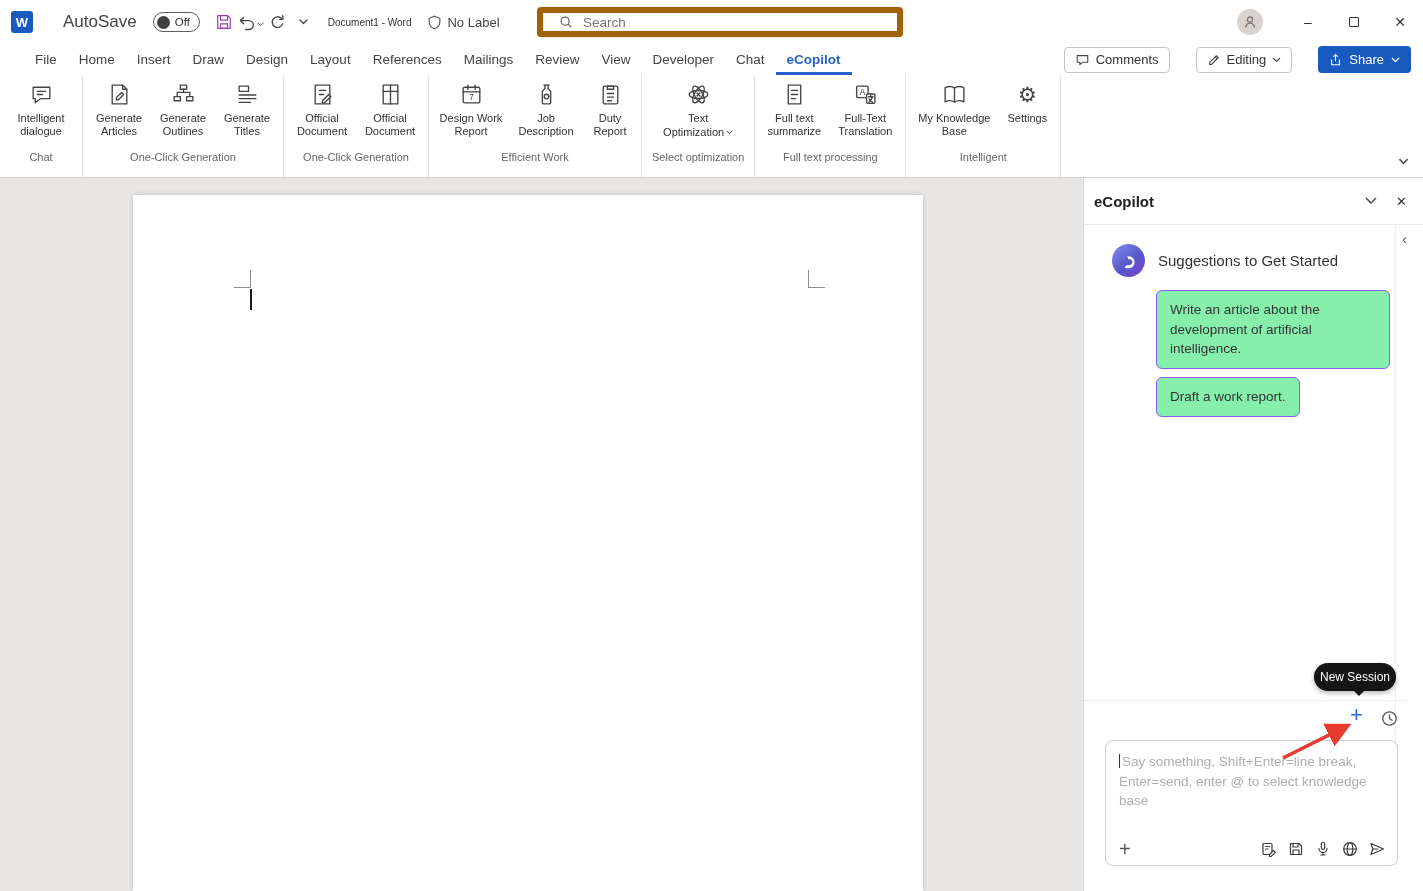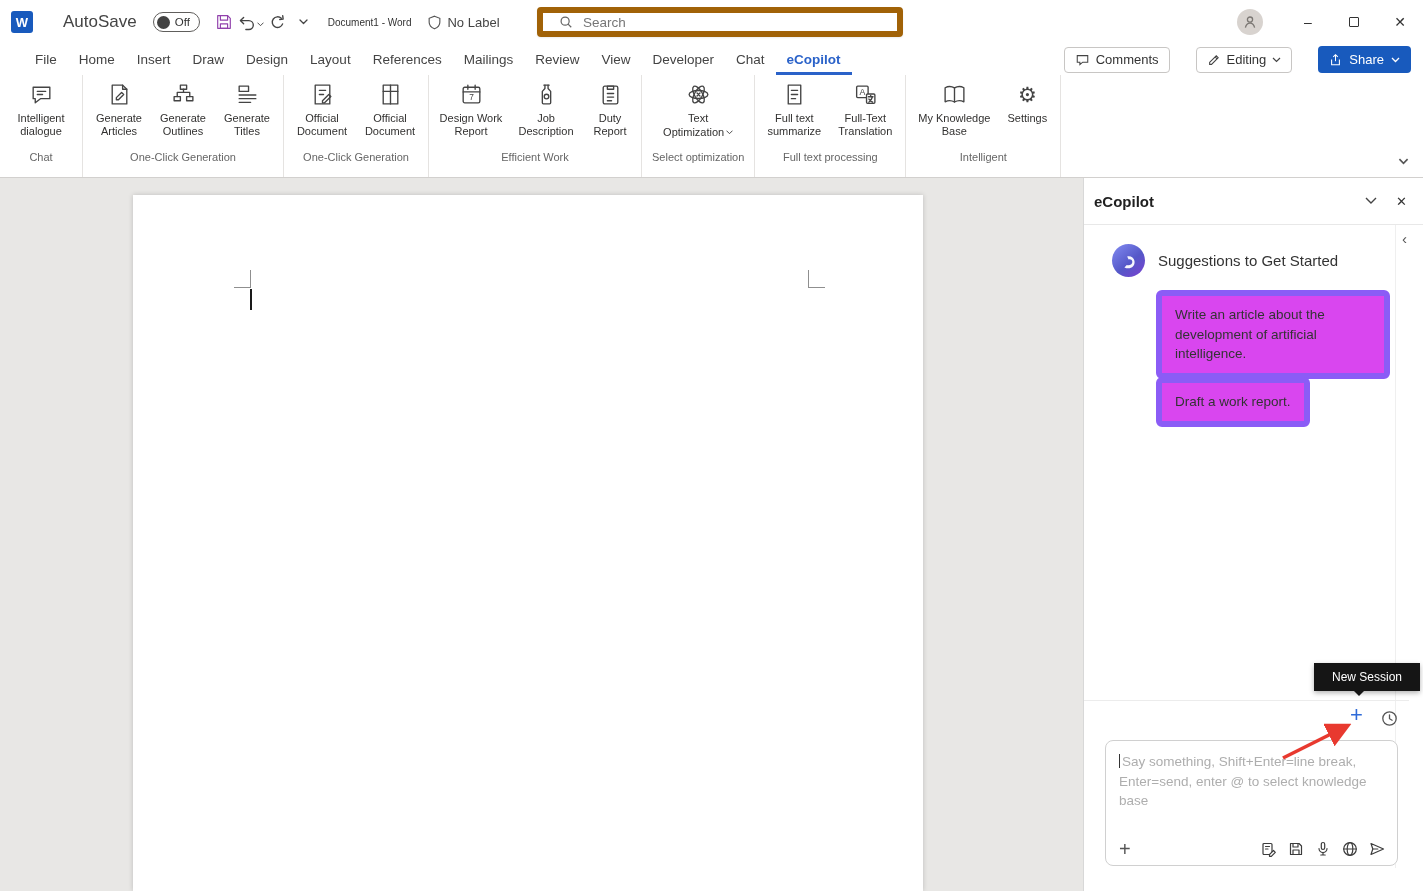--- a/index.html
+++ b/index.html
@@ -66,24 +66,24 @@
 .p-title{font-size:15px;font-weight:bold;color:#1f1f1f;flex:1}
 .p-hicons{display:flex;align-items:center;gap:19px}
 .p-hicons svg{width:12px;height:8px;stroke:#444;fill:none;stroke-width:1.4;cursor:pointer}
 .p-close{font-size:13px;color:#333;cursor:pointer}
 .p-collapse{position:absolute;top:54px;right:16px;font-size:15px;color:#555;cursor:pointer;line-height:14px}
 .p-gutter{position:absolute;top:47px;right:27px;bottom:23px;border-left:1px solid #efefef}
 .sugg-head{position:absolute;top:66px;left:28px;display:flex;align-items:center;gap:13px}
 .logo{width:33px;height:33px;border-radius:50%;background:linear-gradient(140deg,#7b83eb 10%,#5558c8 55%,#7a3fd0 100%);display:flex;align-items:center;justify-content:center;flex:none}
 .logo svg{width:22px;height:22px}
 .sugg-title{font-size:15px;color:#333}
-.card{position:absolute;left:72px;border:6px solid #8b5cf6;border-radius:6px;padding:9px 13px;font-size:13.5px;line-height:19.5px;color:#333;background:#d946ef;cursor:pointer}
+.card{position:absolute;left:72px;border:1px solid #8b5cf6;border-radius:6px;padding:9px 13px;font-size:13.5px;line-height:19.5px;color:#333;background:#86efac;cursor:pointer}
 .card1{top:112px;width:234px}
 .card2{top:199px;white-space:nowrap}
-.tooltip{position:absolute;top:485px;left:230px;background:#151515;color:#fff;font-size:12px;padding:7px 18px;border-radius:0;box-shadow:0 2px 5px rgba(0,0,0,.3);white-space:nowrap}
+.tooltip{position:absolute;top:485px;left:230px;background:#151515;color:#fff;font-size:12px;padding:7px 6px;border-radius:14px;box-shadow:0 2px 5px rgba(0,0,0,.3);white-space:nowrap}
 .tooltip:after{content:"";position:absolute;left:40px;top:100%;border:5px solid transparent;border-top-color:#151515}
 .p-divider{position:absolute;top:522px;left:0;right:14px;border-top:1px solid #ececec}
 .newsession{position:absolute;top:527px;left:266px;font-size:22px;color:#2f6bd8;line-height:20px;cursor:pointer}
 .history{position:absolute;top:532px;left:297px;cursor:pointer}
 .history svg{width:17px;height:17px;stroke:#555;fill:none;stroke-width:1.3;stroke-linecap:round}
 .inputbox{position:absolute;left:21px;top:562px;width:293px;height:126px;border:1px solid #d0d0d0;border-radius:8px;background:#fff;cursor:text}
 .ph{padding:11px 13px;font-size:13.5px;line-height:19.5px;color:#aeaeae}
 .icaret{display:inline-block;width:1px;height:14px;background:#333;vertical-align:-2px;margin-right:2px}
 .ib-bottom{position:absolute;left:13px;right:12px;bottom:8px;display:flex;align-items:center}
 .ib-plus{font-size:20px;color:#555;line-height:16px;cursor:pointer}

